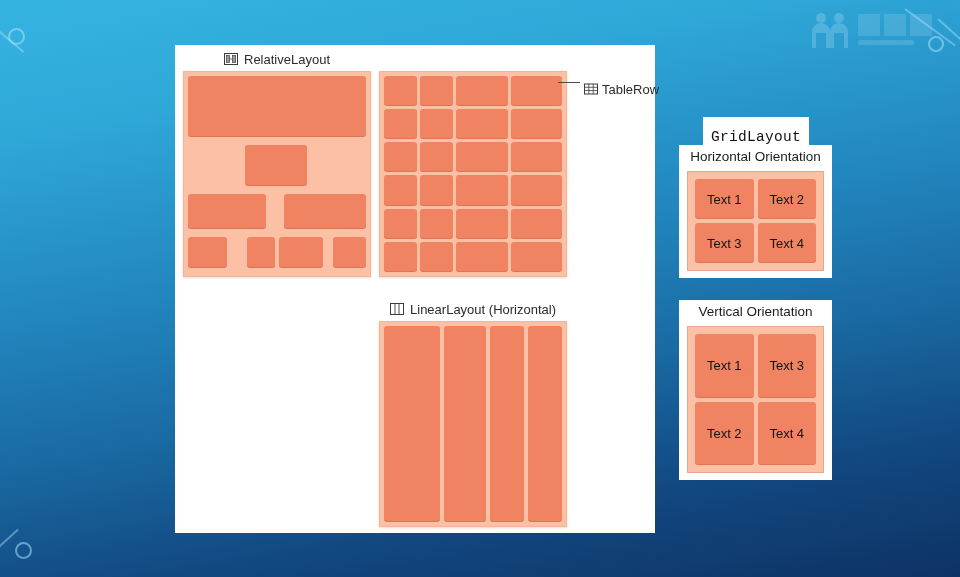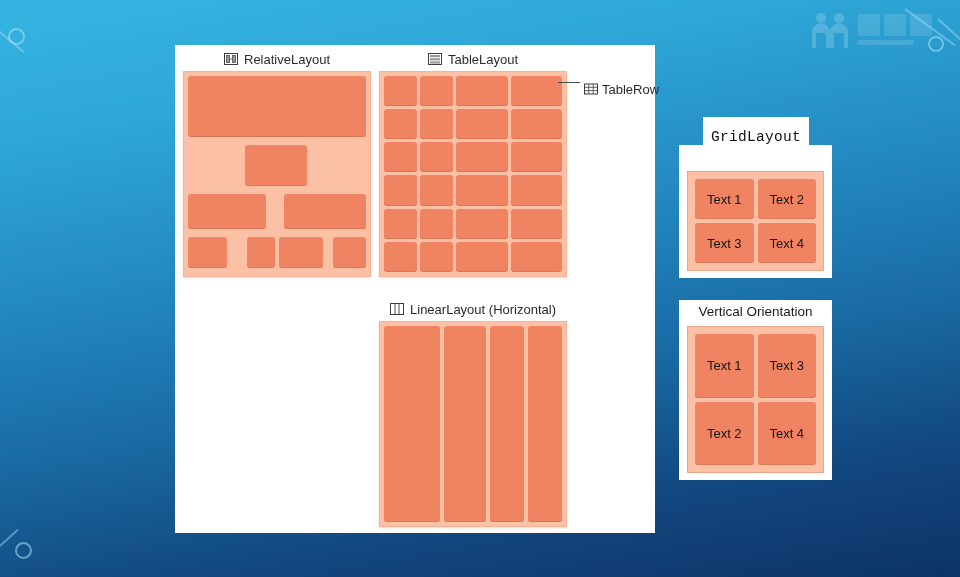--- a/index.html
+++ b/index.html
@@ -155,29 +155,20 @@
         <div class="blk" style="left:2%; top:60%; width:42%; height:17%;"></div>
         <div class="blk" style="left:54%; top:60%; width:44%; height:17%;"></div>
         <div class="blk" style="left:2%; top:81%; width:21%; height:15%;"></div>
         <div class="blk" style="left:34%; top:81%; width:15%; height:15%;"></div>
         <div class="blk" style="left:51%; top:81%; width:24%; height:15%;"></div>
         <div class="blk" style="left:80%; top:81%; width:18%; height:15%;"></div>
       </div>
     </div>
 
     <div class="quad" id="q-tab">
-      <div class="lbl-row">
-        <svg class="lbl-icon" viewBox="0 0 14 14">
-          <rect x="0.5" y="1.5" width="13" height="11" fill="#fff" stroke="#3c3c3c"></rect>
-          <rect x="2" y="3" width="10" height="2.2" fill="#9a9a9a"></rect>
-          <rect x="2" y="6.2" width="10" height="2.2" fill="#9a9a9a"></rect>
-          <rect x="2" y="9.4" width="10" height="2.2" fill="#9a9a9a"></rect>
-        </svg>
-        <span class="lbl-text">TableLayout</span>
-      </div>
       <div class="cont" style="display:grid; grid-template-columns:1fr 1fr 1.55fr 1.55fr; grid-template-rows:repeat(6,1fr); gap:3px; padding:4px;">
         <div class="blk blk-rel"></div>
         <div class="blk blk-rel"></div>
         <div class="blk blk-rel"></div>
         <div class="blk blk-rel"></div>
         <div class="blk blk-rel"></div>
         <div class="blk blk-rel"></div>
         <div class="blk blk-rel"></div>
         <div class="blk blk-rel"></div>
         <div class="blk blk-rel"></div>
@@ -229,20 +220,21 @@
       <line x1="9.2" y1="2" x2="9.2" y2="12" stroke="#3c3c3c" stroke-width=".8"></line>
     </svg>
     <span class="lbl-text">TableRow</span>
   </div>
 
   <div id="grid-title-wrap">
     <span id="grid-title">GridLayout</span>
   </div>
 
   <div class="panel" id="grid-h-panel">
+    <div class="grid-head">Horizontal Orientation</div>
     <div class="grid-cont">
       <div class="cell">Text 1</div>
       <div class="cell">Text 2</div>
       <div class="cell">Text 3</div>
       <div class="cell">Text 4</div>
     </div>
   </div>
 
   <div class="panel" id="grid-v-panel">
     <div class="grid-head">Vertical Orientation</div>

